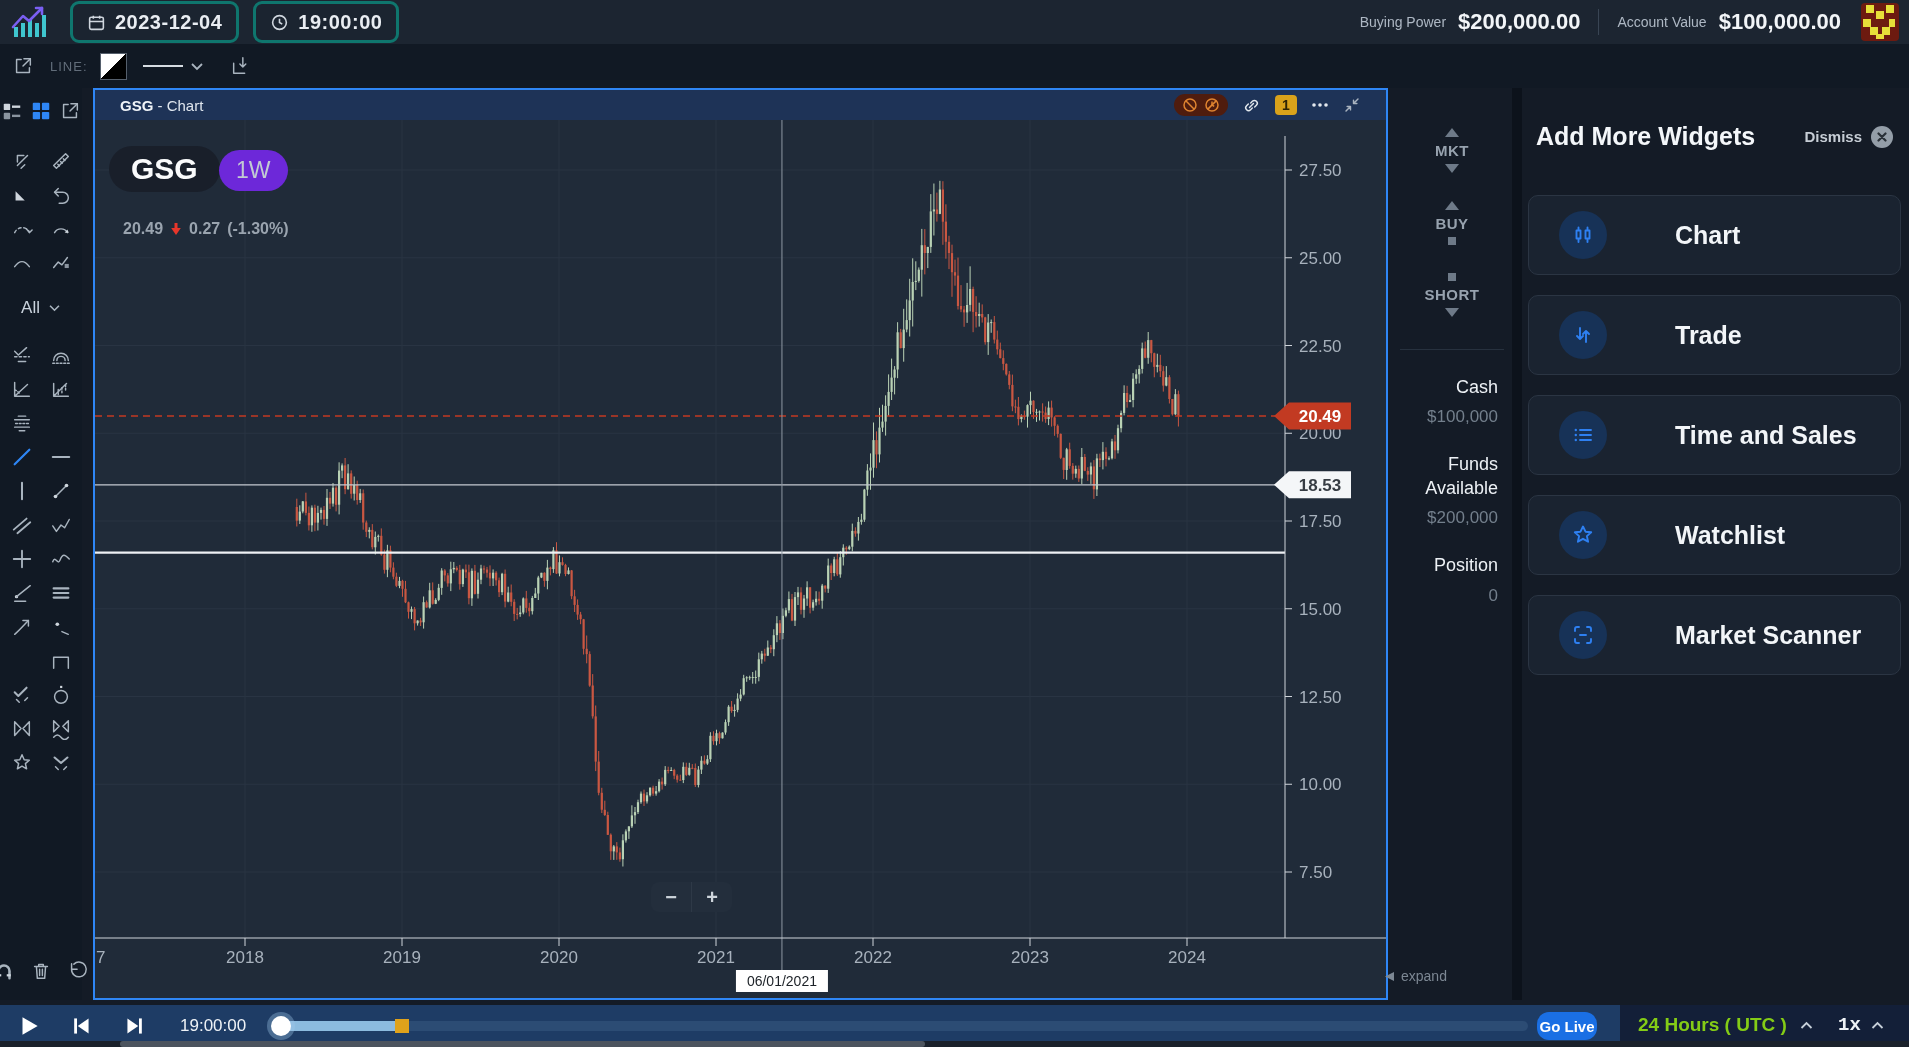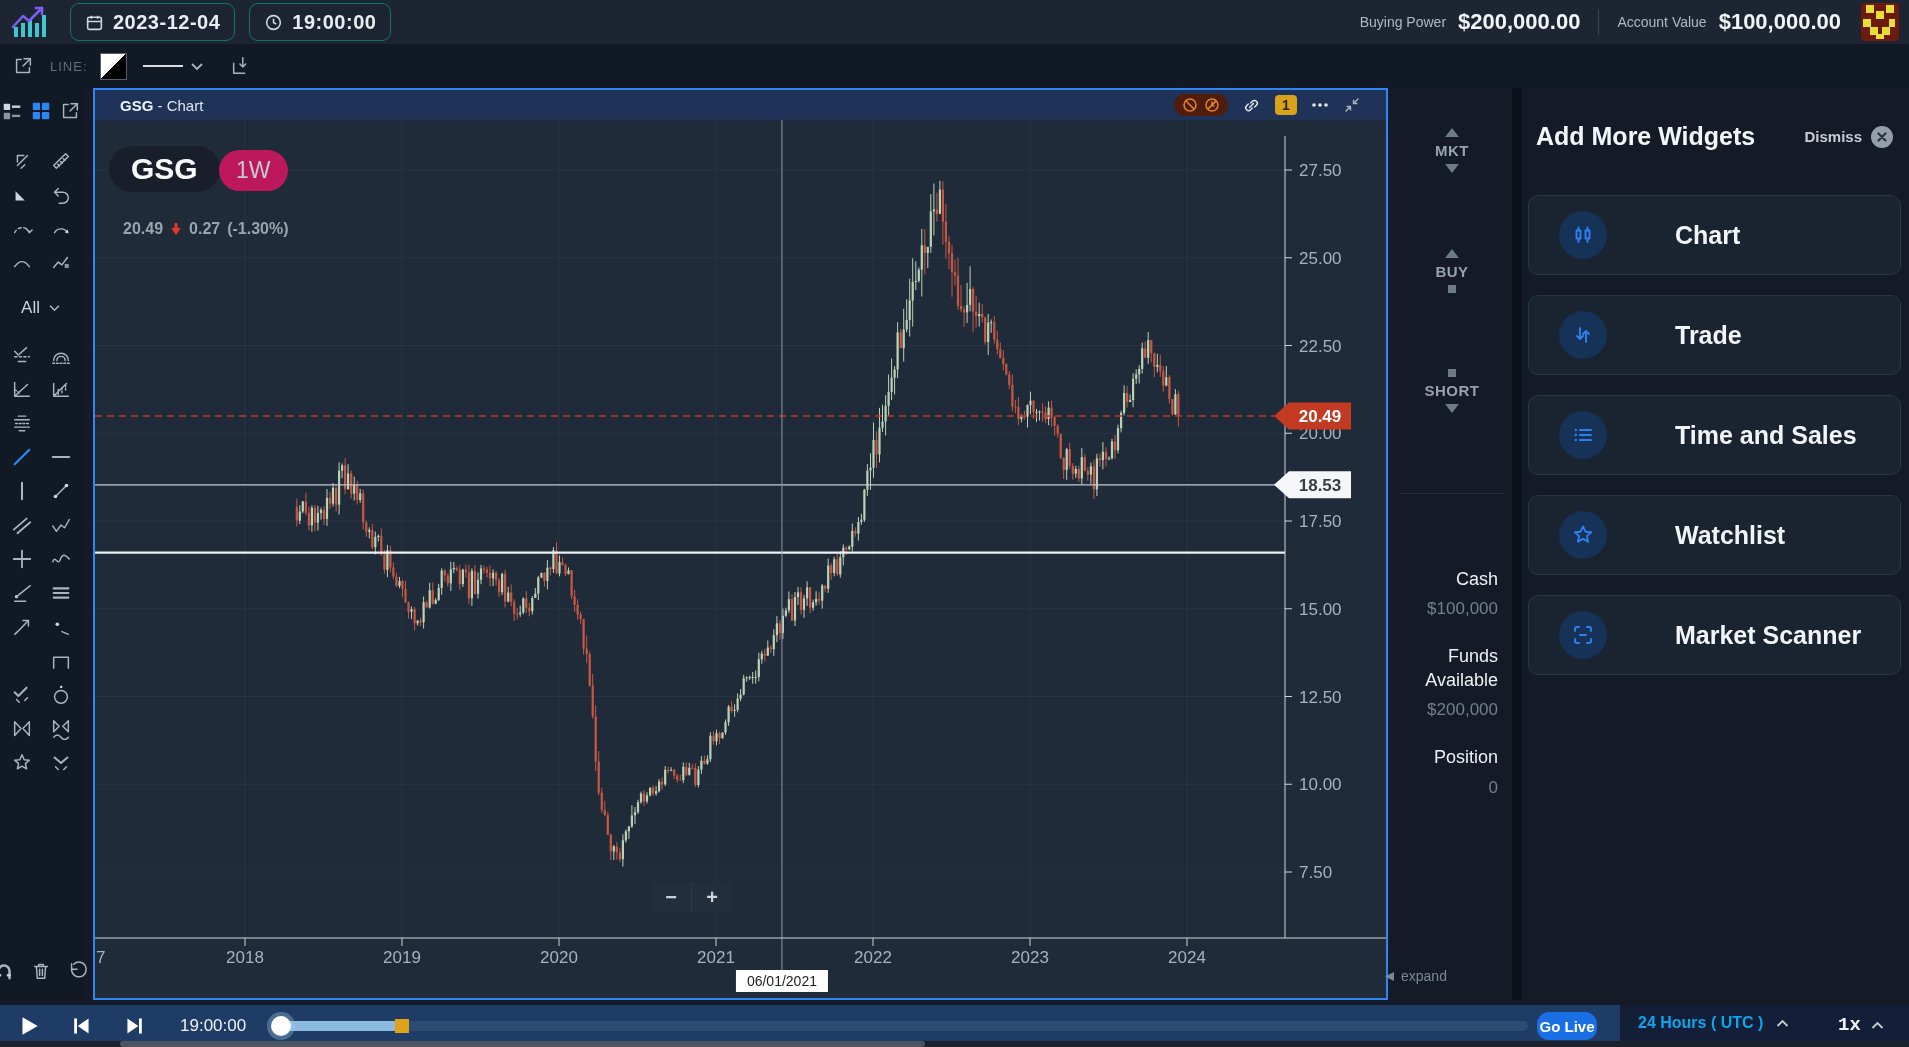--- a/index.html
+++ b/index.html
@@ -5,21 +5,21 @@
   html,body{margin:0;padding:0;background:#0d1118;}
   #app{position:relative;width:1909px;height:1047px;background:#141b26;overflow:hidden;
        font-family:"Liberation Sans",sans-serif;color:#e8edf3;}
   svg{display:block;}
 
   
   .topbar{position:absolute;left:0;top:0;width:1909px;height:44px;background:#1c2531;
           display:flex;align-items:center;}
   .logo{margin-left:10px;}
   .tb-btn{display:flex;align-items:center;gap:9px;height:36px;padding:0 14px;margin-left:14px;
-          border:1px solid #0f766e;border-radius:9px;background:#1b2430;cursor:pointer;}
+          border:3px solid #0f766e;border-radius:9px;background:#1b2430;cursor:pointer;}
   .tb-btn span{font-size:20px;font-weight:bold;color:#e9edf2;letter-spacing:.5px;}
   .tb-right{margin-left:auto;display:flex;align-items:center;gap:12px;padding-right:10px;}
   .tb-label{font-size:14px;color:#aeb8c4;}
   .tb-value{font-size:22px;font-weight:bold;color:#f2f5f8;}
   .tb-div{width:1px;height:26px;background:#39455455;background:#394554;margin:0 6px;}
   .avatar{width:38px;height:38px;border-radius:4px;overflow:hidden;margin-left:8px;cursor:pointer;}
 
   
   .subbar{position:absolute;left:0;top:44px;width:1909px;height:44px;background:#111924;
           display:flex;align-items:center;}
@@ -54,32 +54,32 @@
   .cw-actions{display:flex;align-items:center;gap:14px;}
   .pill-alert{display:flex;align-items:center;gap:6px;background:#4f1c0e;border-radius:12px;
               padding:3px 8px;cursor:pointer;}
   .link-badge{width:22px;height:20px;border-radius:4px;background:#d9a21b;color:#2e2405;font-size:14px;
               font-weight:bold;display:flex;align-items:center;justify-content:center;cursor:pointer;}
   .iconbtn{cursor:pointer;display:flex;align-items:center;}
   .cw-body{position:relative;flex:1;}
   #chart-svg{position:absolute;left:0;top:0;}
   .sym-pill{position:absolute;left:14px;top:26px;background:#191f2a;border-radius:26px;
             padding:6px 22px;font-size:30px;font-weight:bold;color:#fafbfc;cursor:pointer;}
-  .tf-pill{position:absolute;left:124px;top:30px;background:#be185d;border-radius:22px;
+  .tf-pill{position:absolute;left:124px;top:30px;background:#6d28d9;border-radius:22px;
            padding:7px 17px;font-size:23px;color:#c2cad3;cursor:pointer;}
   .quote-row{position:absolute;left:28px;top:100px;display:flex;align-items:center;gap:7px;
              font-size:16px;font-weight:bold;color:#9aa4af;}
   .zoom-ctrls{position:absolute;left:556px;top:762px;display:flex;background:#232e3c;border-radius:8px;overflow:hidden;}
   .zoom-btn{width:40px;height:30px;display:flex;align-items:center;justify-content:center;
             font-size:20px;font-weight:bold;color:#cdd4db;cursor:pointer;}
   .zoom-btn:first-child{border-right:1px solid #2e3947;}
 
   
   .trade-rail{position:absolute;left:1392px;top:88px;width:120px;height:912px;background:#141b26;
-              display:flex;flex-direction:column;align-items:center;padding-top:40px;box-sizing:border-box;gap:48px;}
+              display:flex;flex-direction:column;align-items:center;padding-top:40px;box-sizing:border-box;}
   .tr-btn{display:flex;flex-direction:column;align-items:center;gap:5px;margin-bottom:28px;cursor:pointer;}
   .tr-btn .lbl{font-size:15px;font-weight:bold;color:#97a2ae;letter-spacing:.5px;}
   .tri-up{width:0;height:0;border-left:7px solid transparent;border-right:7px solid transparent;
           border-bottom:9px solid #6e7a88;}
   .tri-dn{width:0;height:0;border-left:7px solid transparent;border-right:7px solid transparent;
           border-top:9px solid #6e7a88;}
   .sq{width:8px;height:8px;background:#6e7a88;}
   .tr-div{width:104px;height:1px;background:#27313e;margin:4px 0 26px 0;}
   .tr-stats{width:100%;padding-right:14px;box-sizing:border-box;display:flex;flex-direction:column;
             gap:26px;align-items:flex-end;}
@@ -111,21 +111,21 @@
   .bb-time{position:absolute;left:180px;top:11px;font-size:17px;color:#eef2f6;}
   .bb-slider{position:absolute;left:270px;top:11px;width:1262px;height:20px;cursor:pointer;}
   .bb-track-light{position:absolute;left:11px;top:5px;width:114px;height:10px;background:#8cbbdf;border-radius:5px 0 0 5px;}
   .bb-marker{position:absolute;left:125px;top:3px;width:14px;height:14px;background:#dfa21b;}
   .bb-track-dark{position:absolute;left:139px;top:5px;width:1119px;height:10px;background:#2c4c74;border-radius:0 5px 5px 0;}
   .bb-knob{position:absolute;left:1px;top:0;width:20px;height:20px;border-radius:50%;background:#ffffff;
            box-shadow:0 0 0 4px rgba(160,200,235,.35);cursor:grab;}
   .go-live{position:absolute;left:1537px;top:7px;width:60px;height:28px;background:#1a6fe4;border-radius:12px;
            display:flex;align-items:center;justify-content:center;font-size:15px;font-weight:bold;color:#fff;cursor:pointer;}
   .bb-session{position:absolute;left:1638px;top:9px;display:flex;align-items:center;gap:12px;cursor:pointer;}
-  .bb-session .stxt{font-size:16px;font-weight:bold;color:#0ea5e9;}
+  .bb-session .stxt{font-size:19px;font-weight:bold;color:#84cc16;}
   .bb-speed{position:absolute;left:1838px;top:9px;display:flex;align-items:center;gap:9px;cursor:pointer;font-family:Liberation Mono, monospace;}
   .bb-speed .stxt{font-size:19px;font-weight:bold;color:#eef2f6;}
 
   .hscroll{position:absolute;left:0;top:1041px;width:1909px;height:6px;background:#1a212b;}
   .hthumb{position:absolute;left:120px;top:0;width:805px;height:6px;border-radius:3px;background:#4c545e;cursor:grab;}
 </style>
 </head>
 <body>
 
 <div id="app">

